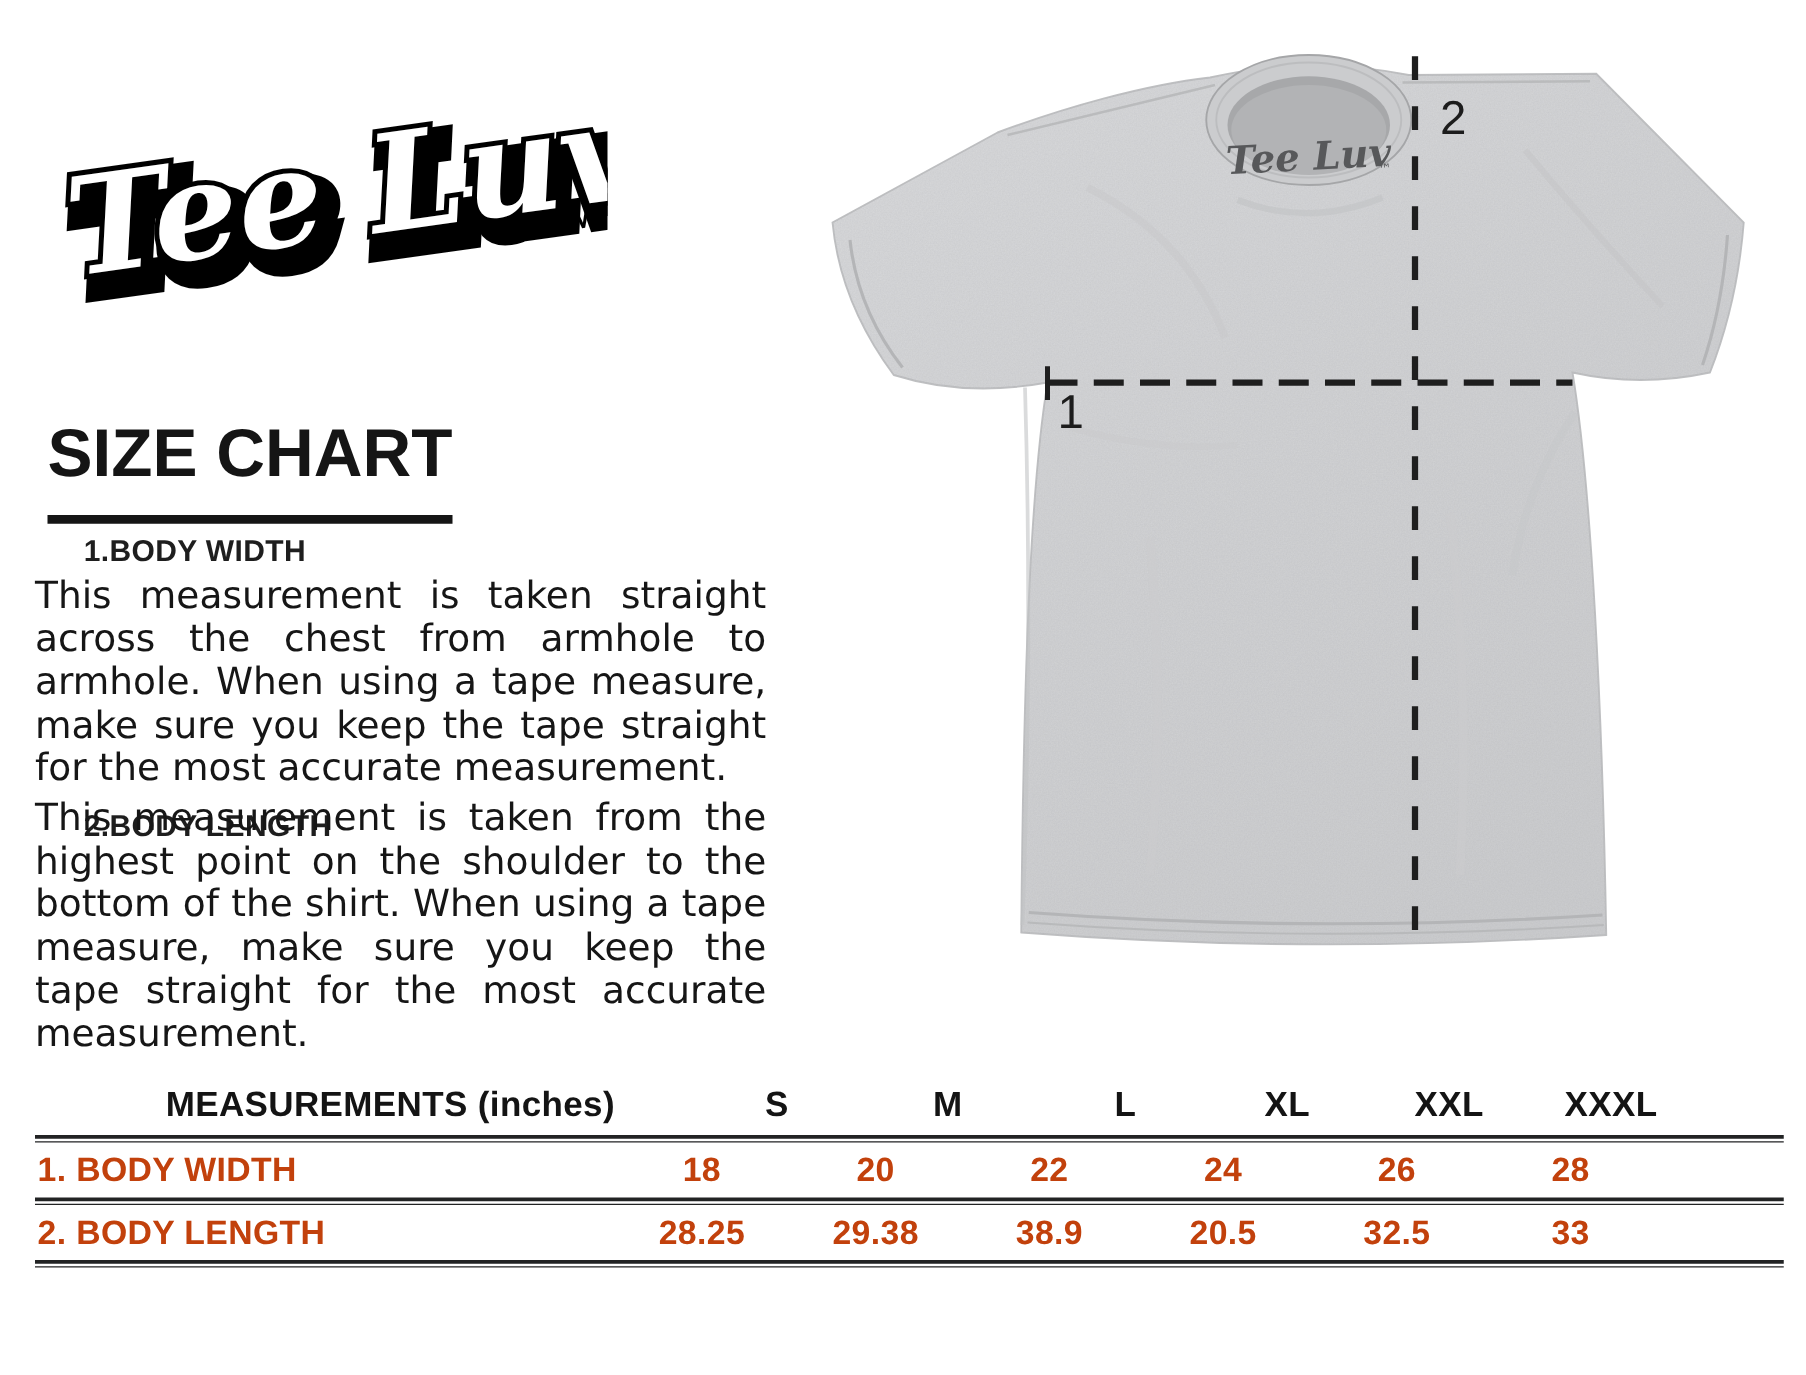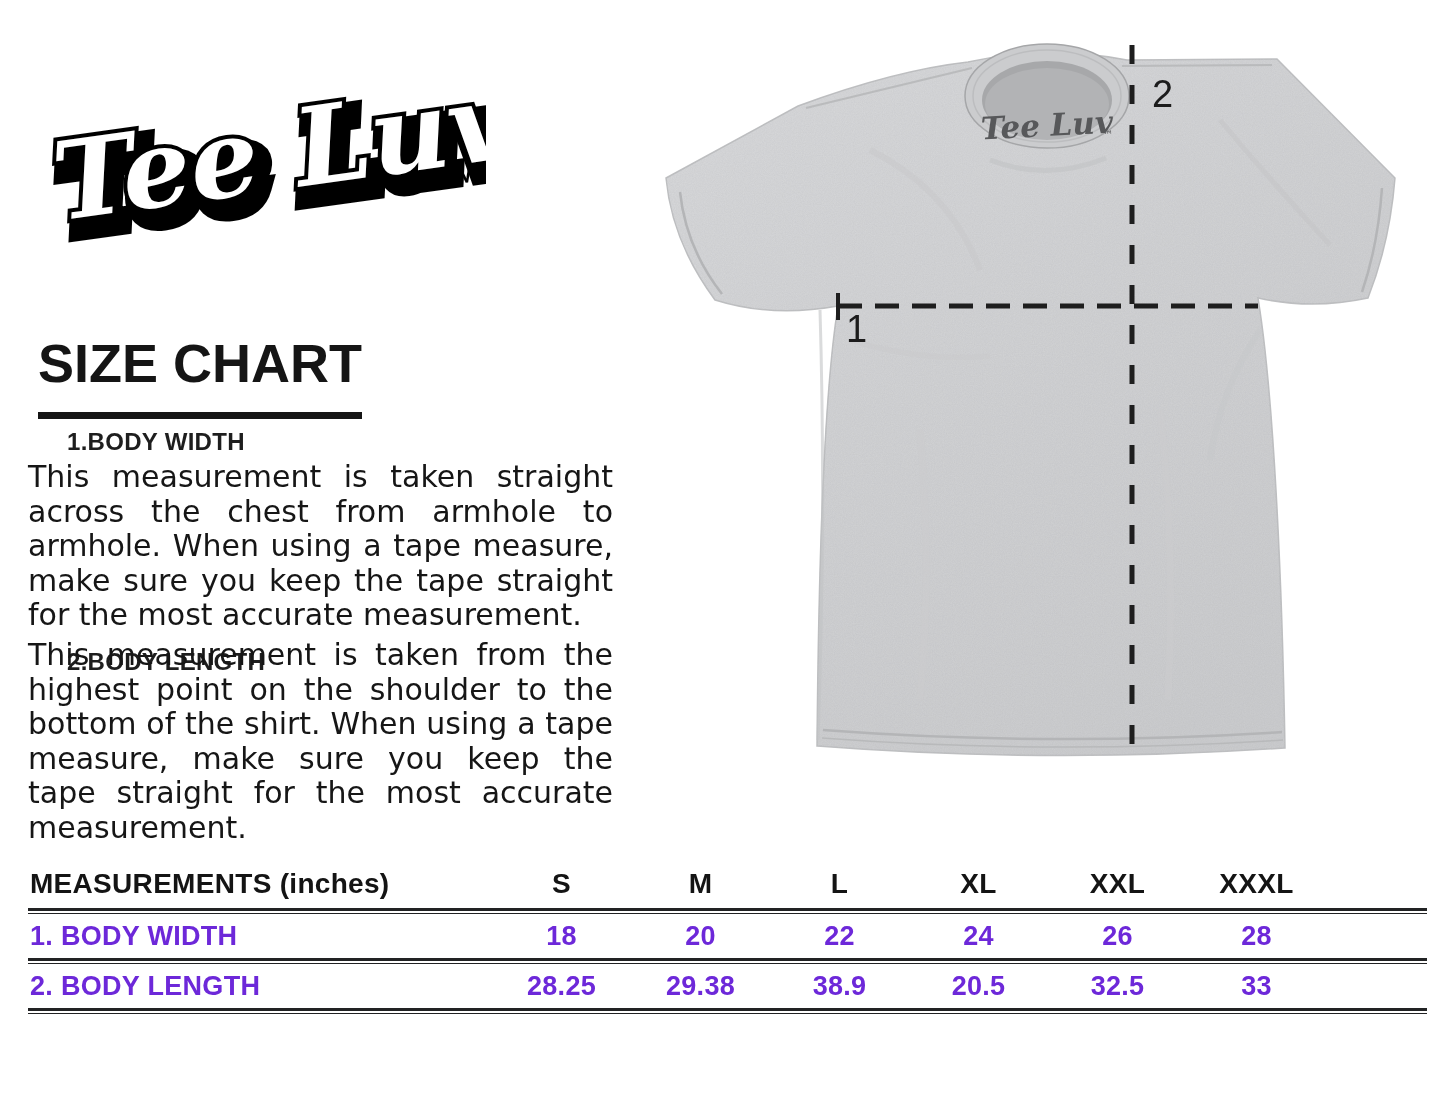--- a/index.html
+++ b/index.html
@@ -39,22 +39,22 @@
   
   #size-table { position:absolute; left:28px; top:860px; width:1399px; }
   .tr {
     display:grid;
     grid-template-columns:464px 139px 139px 139px 139px 139px 139px 1fr;
     align-items:center; height:44px;
   }
   .tr.header-row { height:48px; }
   .cell-label { text-align:left; padding-left:2px; white-space:nowrap; }
   .cell-size  { text-align:center; }
-  .th { font-size:28px; font-weight:700; color:#141414; letter-spacing:0.3px; }
-  .td { font-size:27px; font-weight:700; color:#6d28d9; letter-spacing:0.3px; }
+  .th { font-size:28px; font-weight:700; color:#141414; letter-spacing:0.3px;text-align:right; }
+  .td { font-size:27px; font-weight:700; color:#c2410c; letter-spacing:0.3px; }
   .rule { height:6px; border-top:3px solid #222324; border-bottom:1.5px solid #222324; }
 </style>
 </head>
 <body>
 
 <div class="page">
 
   <svg id="logo" viewBox="0 0 452 292">
     <g transform="rotate(-8 226 146)">
       <text x="18" y="186" font-family="DejaVu Serif, serif" font-style="italic" font-weight="bold" font-size="108" fill="#000000" stroke="#000000" stroke-width="22" style="paint-order:stroke" transform="translate(7,12)">Tee Luv</text>

